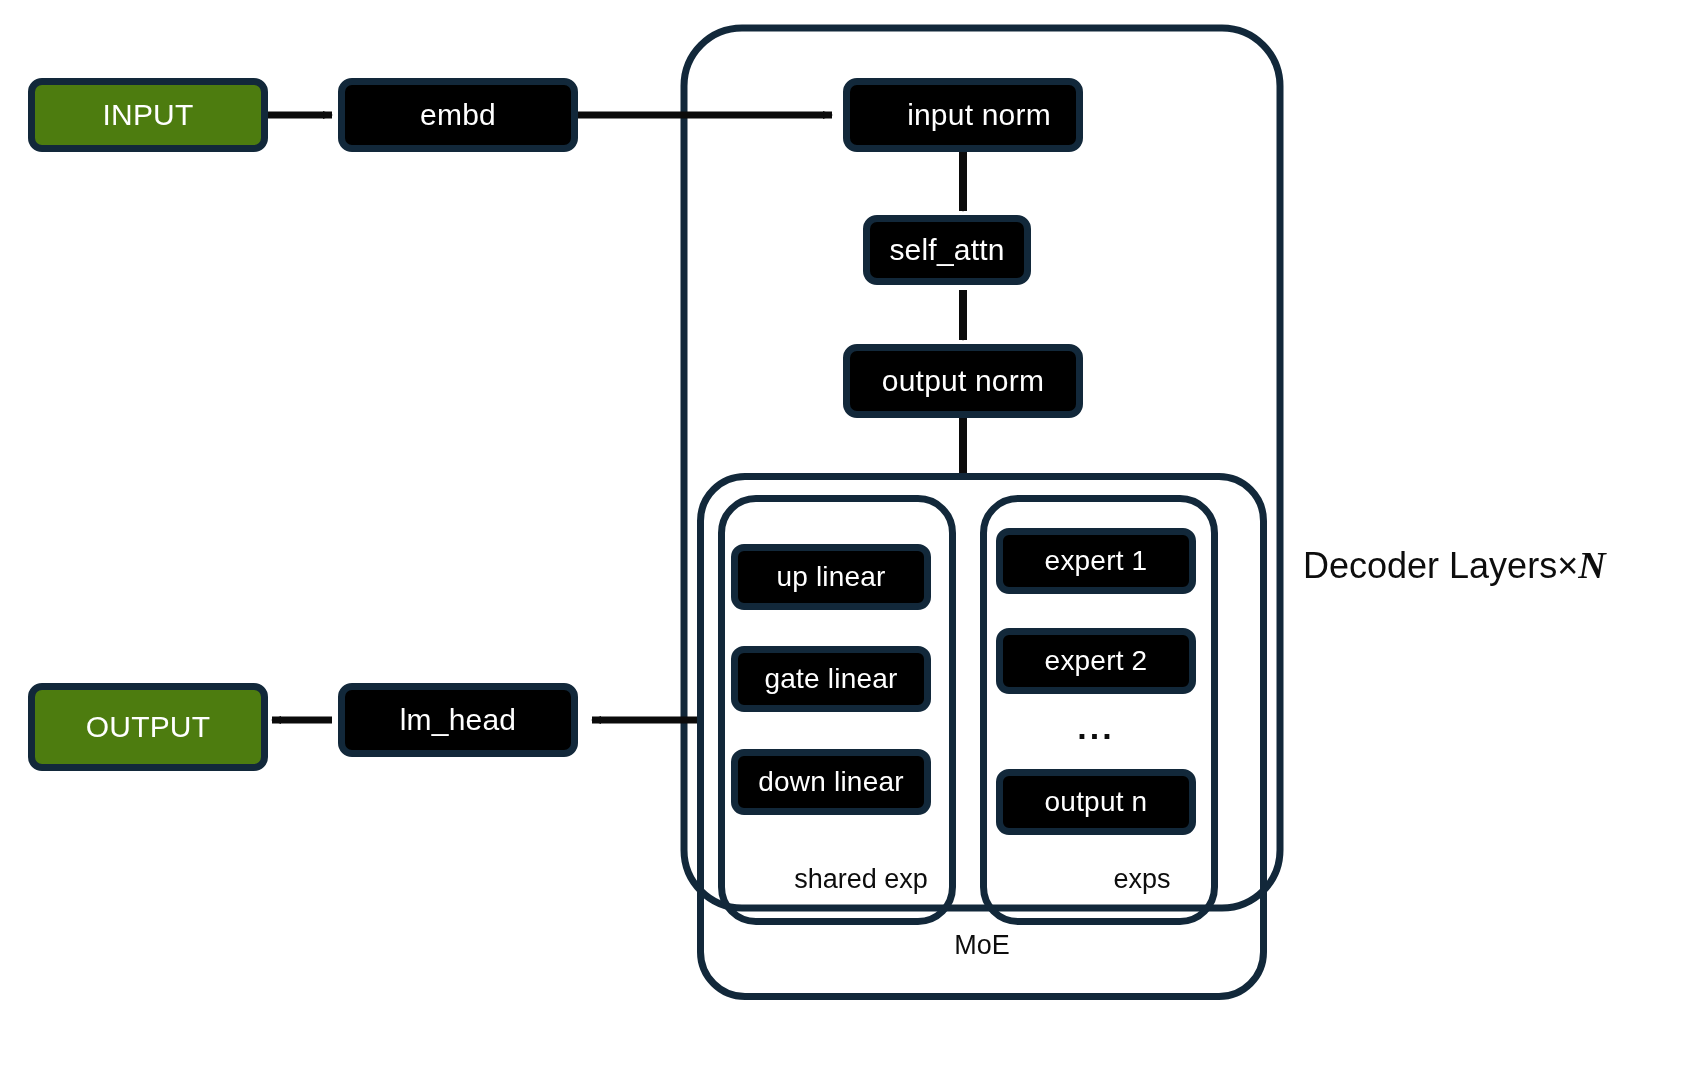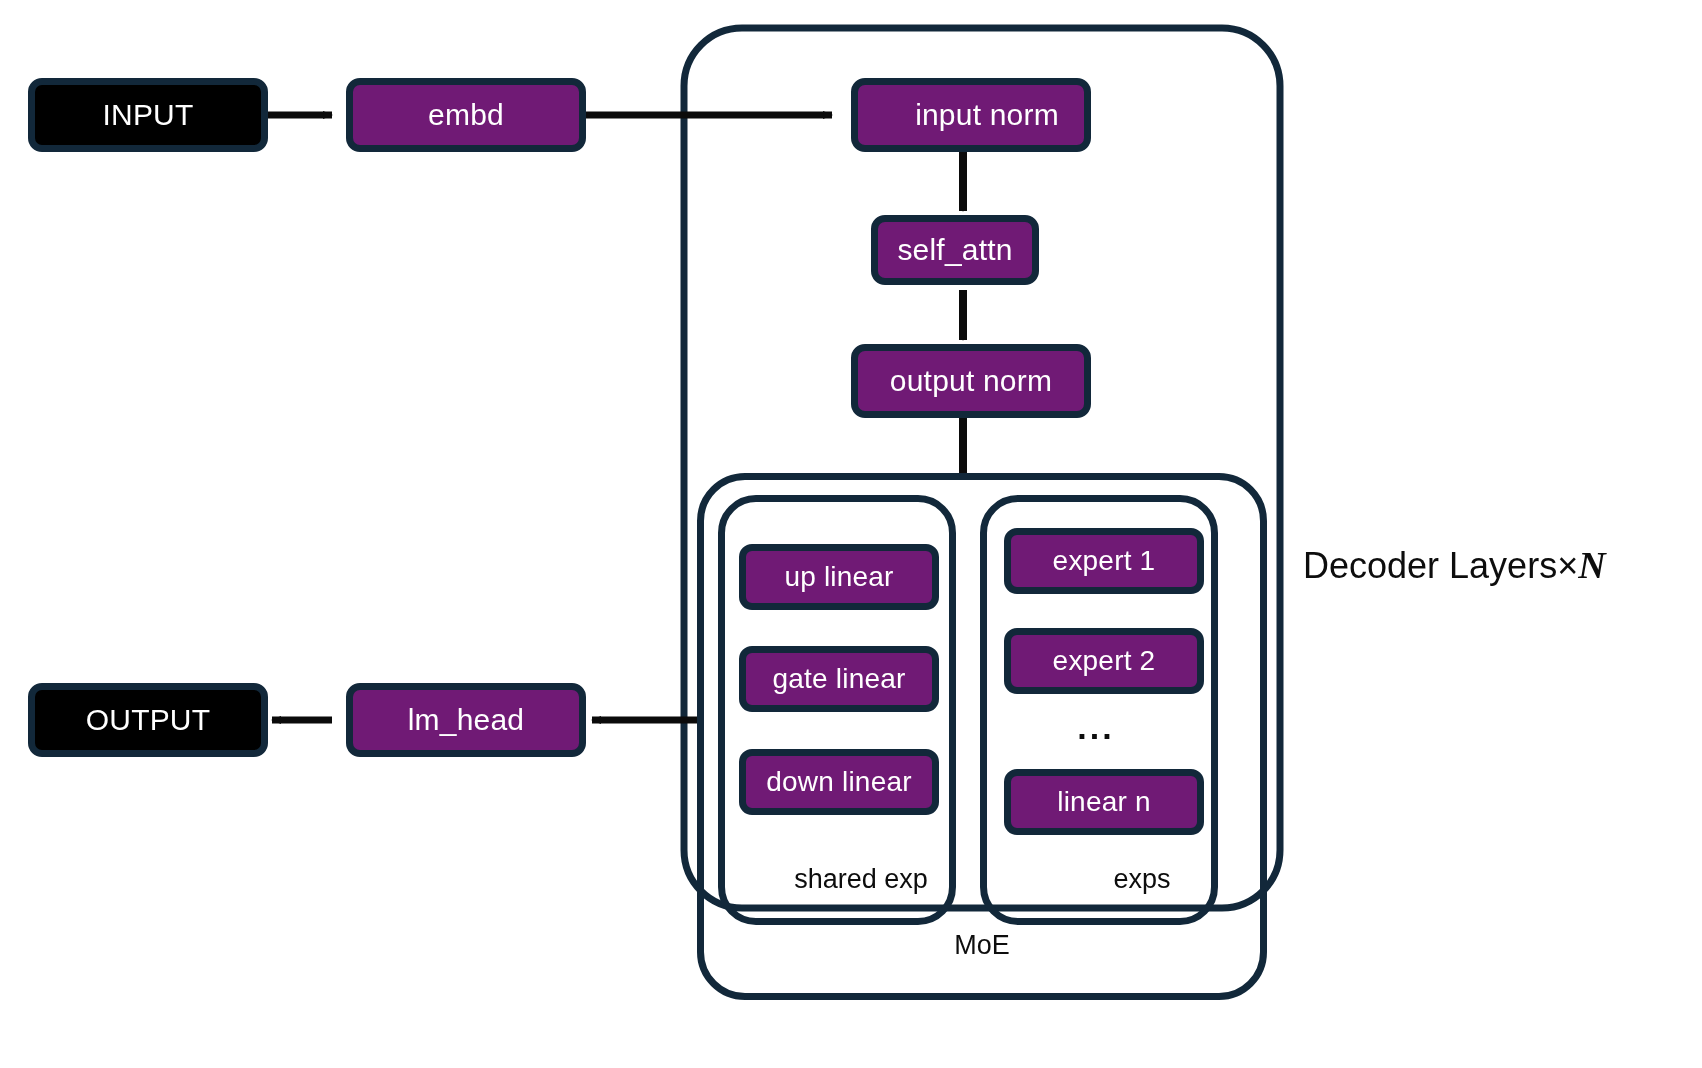--- a/index.html
+++ b/index.html
@@ -34,25 +34,24 @@
     display: flex;
     align-items: center;
     justify-content: center;
     color: #ffffff;
     font-size: 30px;
     font-family: "Liberation Sans", sans-serif;
     letter-spacing: 0.2px;
     white-space: nowrap;
   }
   .node-box.io {
-    background: #000000;
+    background: #4d7c0f;
   }
   .node-box.op {
-    background: #701a75;
-    margin-left: 8px;
+    background: #000000;
   }
   .node-box.small {
     font-size: 28px;
     border-radius: 13px;
   }
   .group-box {
     position: absolute;
     box-sizing: border-box;
     border: 7px solid #12283a;
     background: transparent;
@@ -142,23 +141,23 @@
   <div class="node-box op small" style="left:731px; top:646px; width:200px; height:66px;">gate linear</div>
 
   <div class="node-box op small" style="left:731px; top:749px; width:200px; height:66px;">down linear</div>
 
   <div class="node-box op small" style="left:996px; top:528px; width:200px; height:66px;">expert 1</div>
 
   <div class="node-box op small" style="left:996px; top:628px; width:200px; height:66px;">expert 2</div>
 
   <div class="ellipsis-dots" style="left:996px; top:710px; width:200px; text-align:center;">...</div>
 
-  <div class="node-box op small" style="left:996px; top:769px; width:200px; height:66px;">linear n</div>
+  <div class="node-box op small" style="left:996px; top:769px; width:200px; height:66px;">output n</div>
 
   <div class="node-box op" style="left:338px; top:683px; width:240px; height:74px;">lm_head</div>
 
-  <div class="node-box io" style="left:28px; top:683px; width:240px; height:74px;">OUTPUT</div>
+  <div class="node-box io" style="left:28px; top:683px; width:240px; height:88px;">OUTPUT</div>
 
   <div class="side-caption" style="left:1303px; top:495px;margin-top:48px;">
     <span>Decoder Layers×</span><span class="nvar">N</span>
   </div>
 
 </div>
 
 </body></html>

